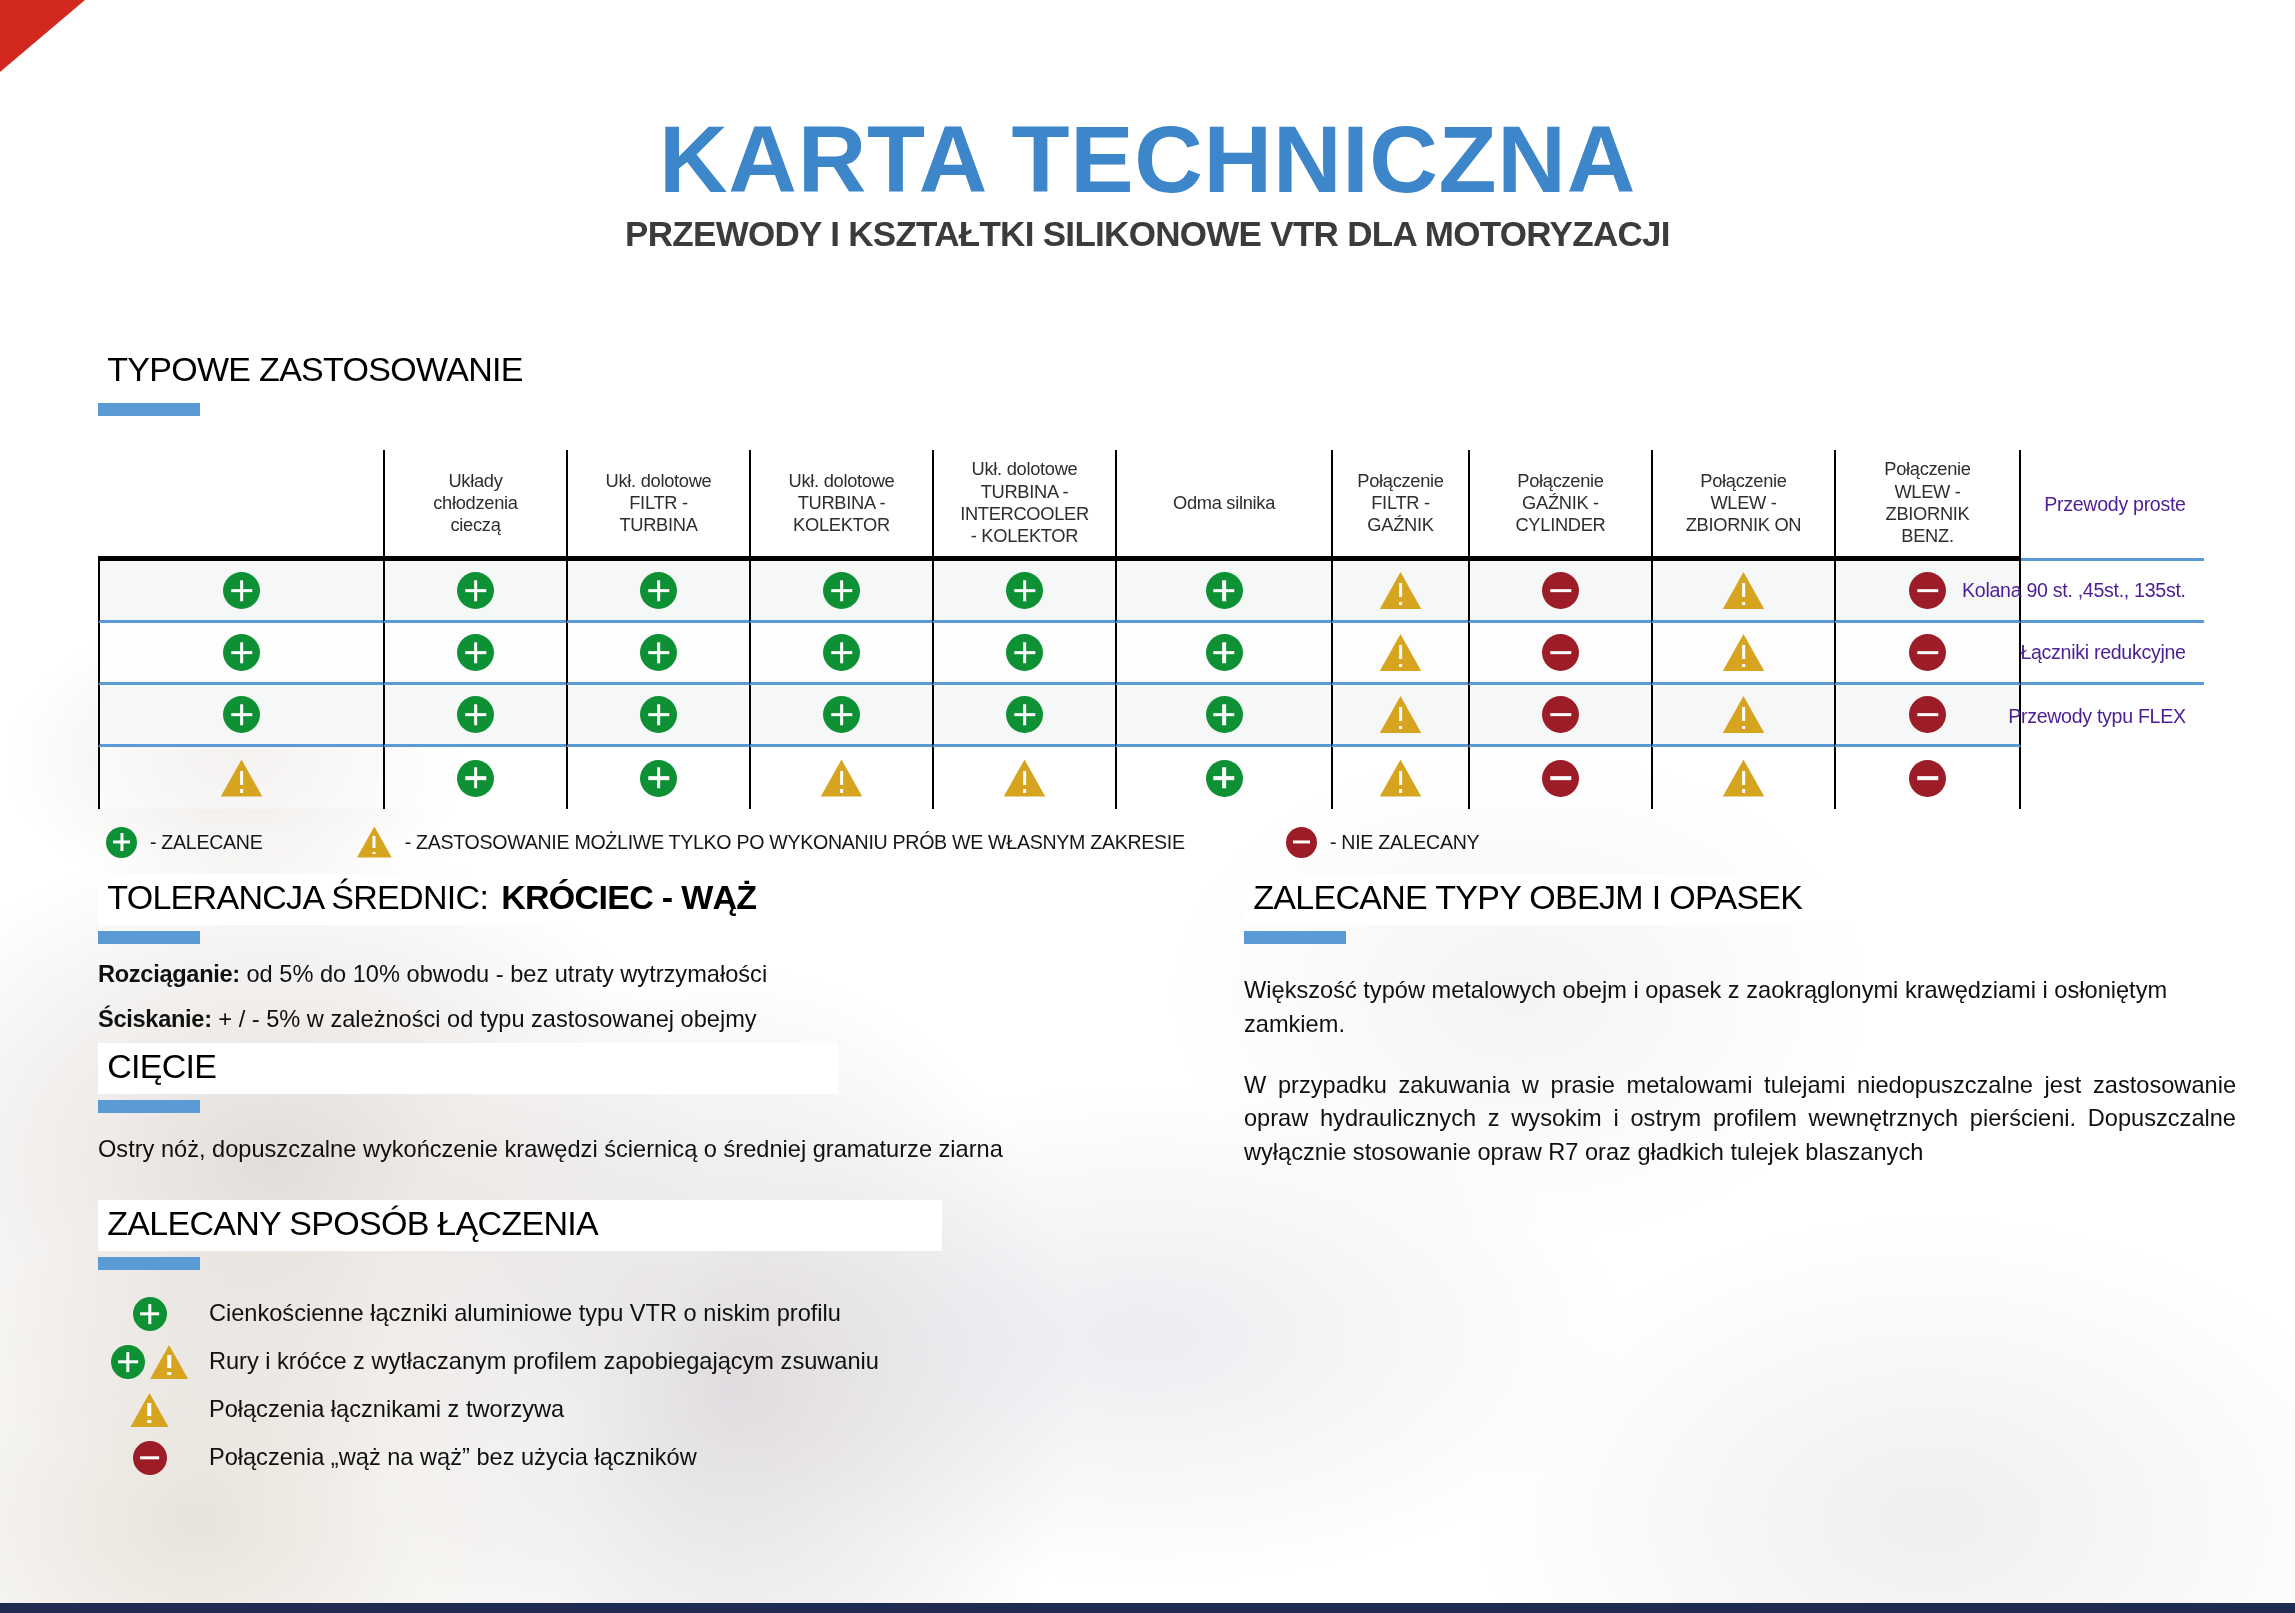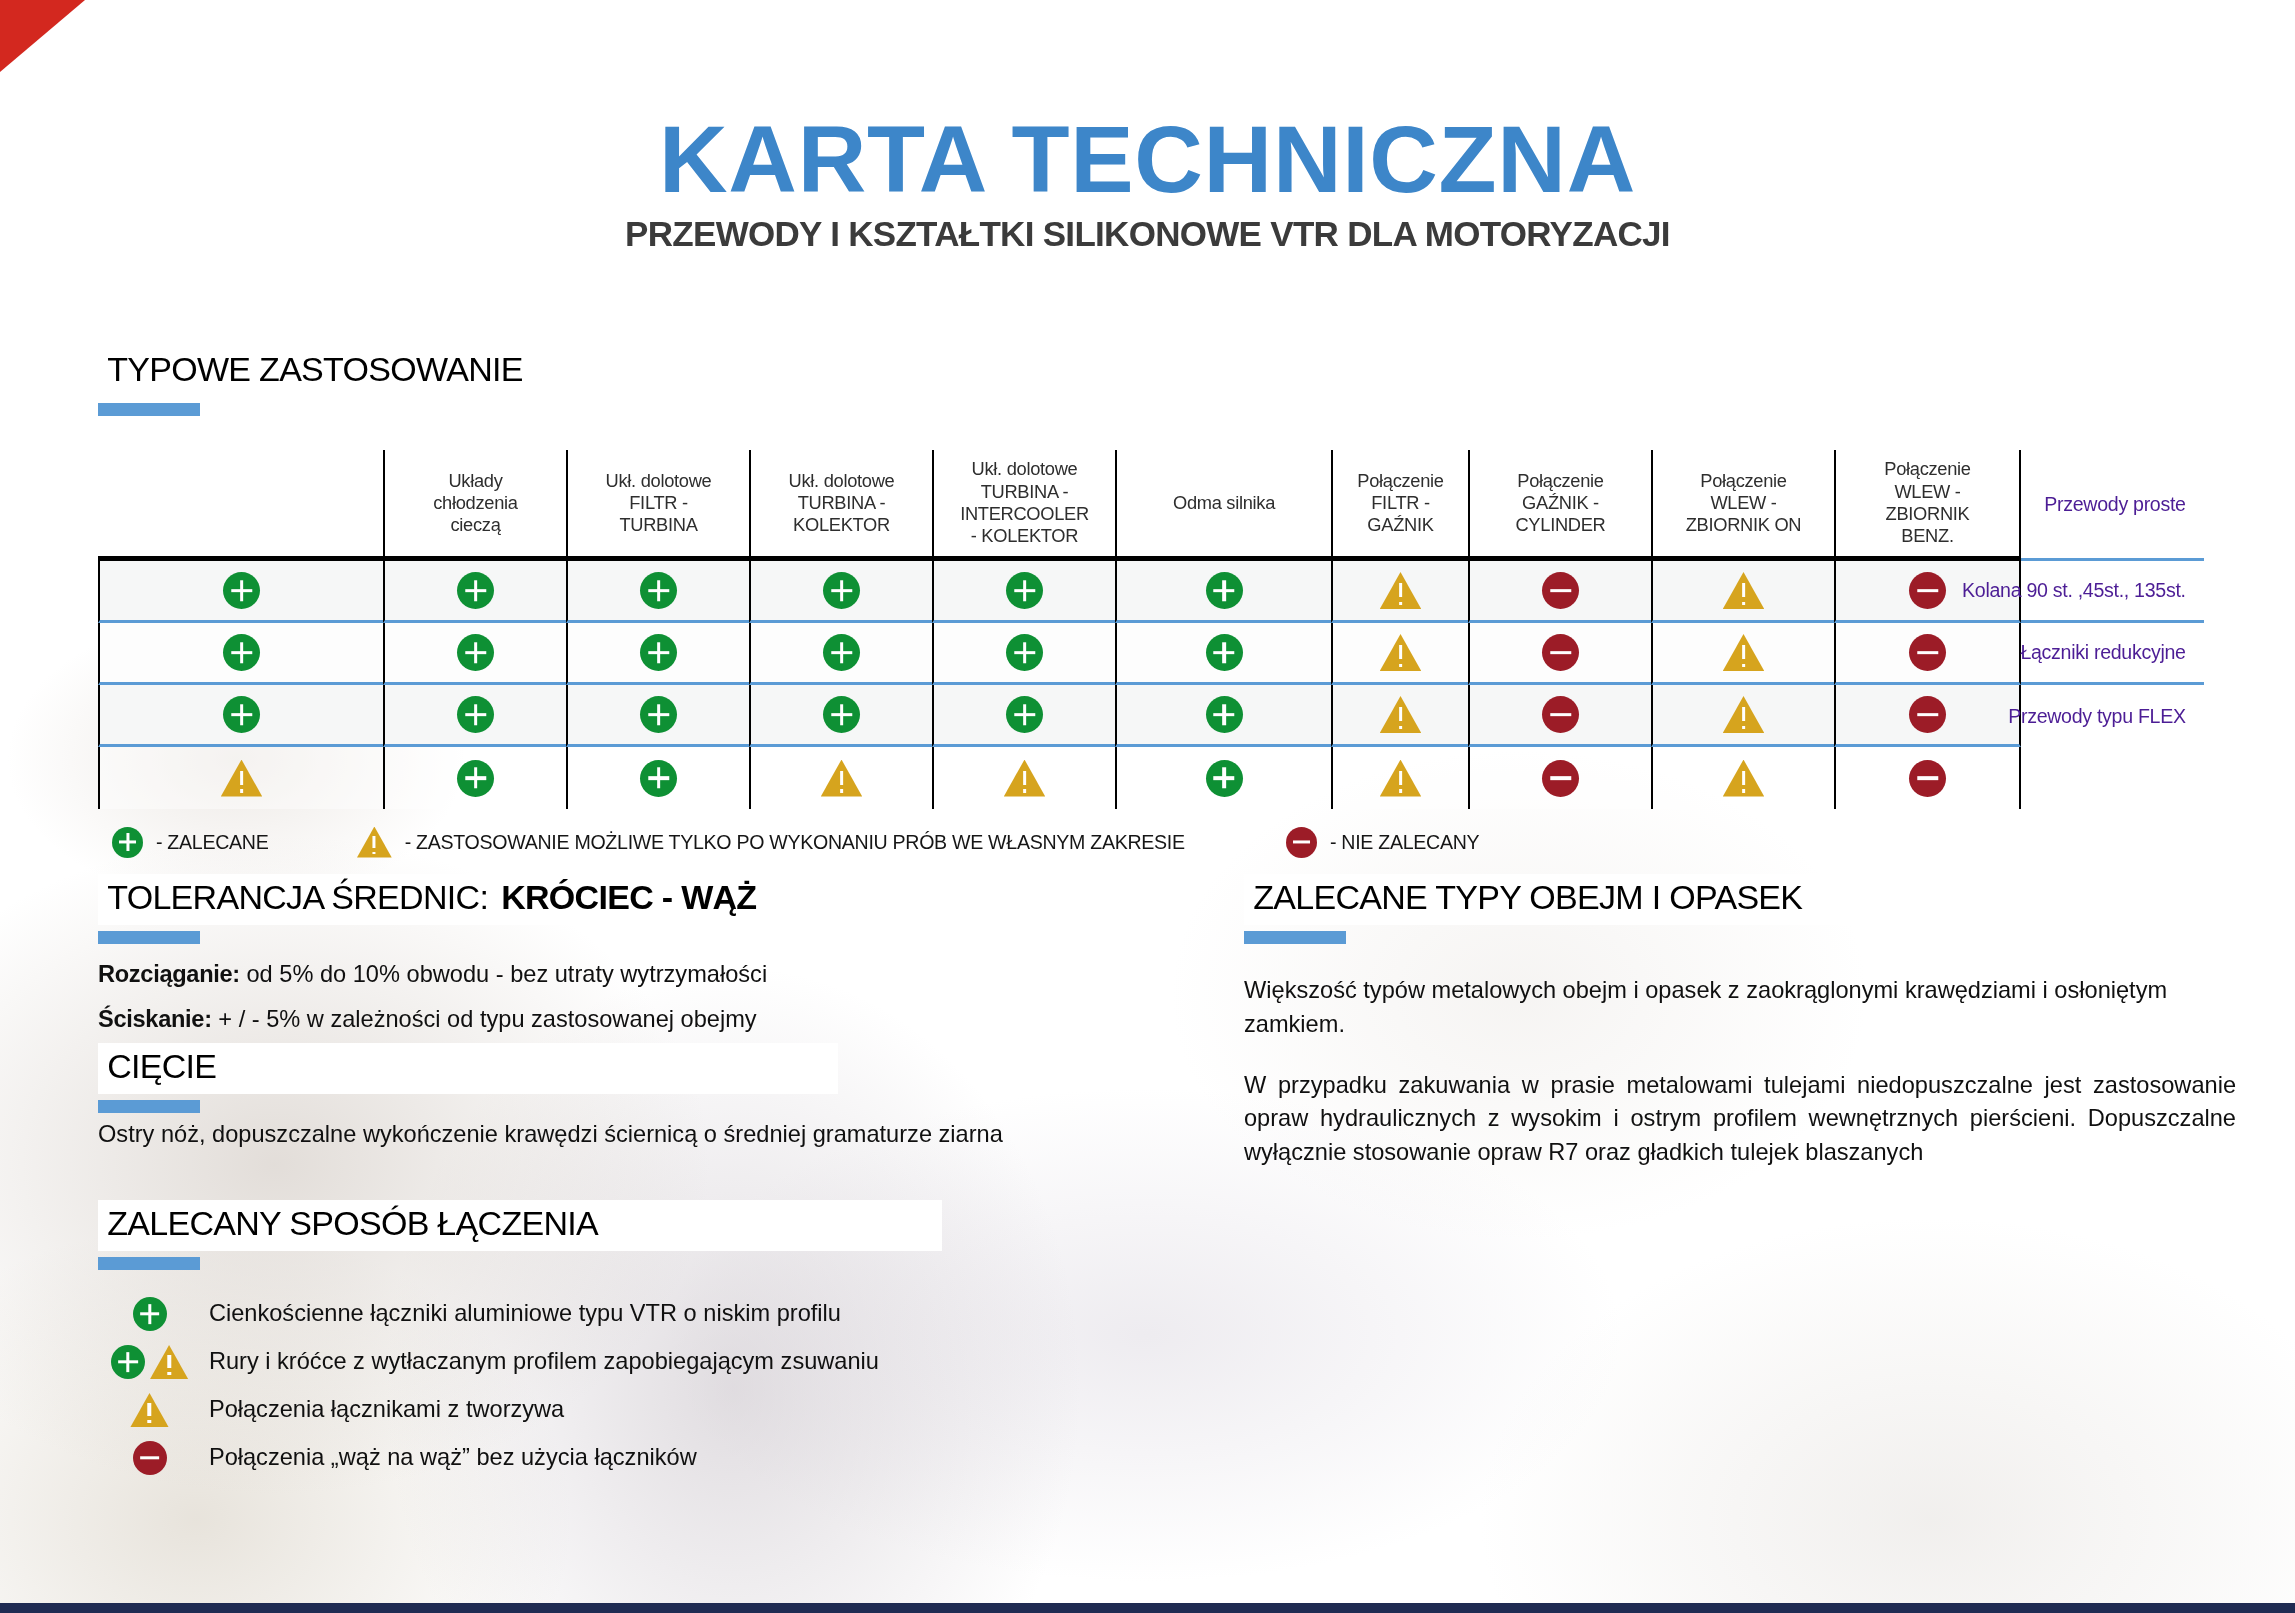--- a/index.html
+++ b/index.html
@@ -56,21 +56,21 @@
   .sec-ciecie{left:98px; top:1043px; width:1060px;}
   .sec-ciecie .hblock{width:740px;}
   .sec-join{left:98px; top:1200px; width:1073px;}
   .sec-join .hblock{width:844px;}
   .sec-clamps{left:1244px; top:874px; width:992px;}
   .sec-clamps .hblock{width:871px;}
 
   .body-line{font-size:23.6px; line-height:1.32; margin-top:14.4px; color:#101010;}
   .body-line b{letter-spacing:-0.3px;}
   .body-par{font-size:23.6px; line-height:1.42; color:#101010;}
-  .sec-ciecie .body-par{margin-top:5px; width:975px;}
+  .sec-ciecie .body-par{margin-top:20px; width:975px;}
   .sec-clamps .p1{margin-top:30px; width:992px;}
   .sec-clamps .p2{margin-top:27.5px; width:992px; text-align:justify;}
 
   
   .app-table{
     position:absolute; left:98px; top:450px;
     display:grid; grid-template-rows:111px 62px 62px 62px 62px;
   }
   .th,.td{box-sizing:border-box; display:flex; align-items:center; justify-content:center;}
   .th{border-left:2px solid #000; border-bottom:5.9px solid #000; padding:5.2px 22px;}
@@ -294,21 +294,21 @@
       </div>
       <div class="td bg3">
         <span class="ic ic-warn"></span>
       </div>
       <div class="td bg3 last">
         <span class="ic ic-minus"></span>
       </div>
     </div>
 
   <div class="legend">
-      <div class="legend-item" style="left: 14px;">
+      <div class="legend-item" style="left: 8px;">
         <span class="ic sm ic-plus"></span>
         <span class="legend-text">- ZALECANE</span>
       </div>
       <div class="legend-item" style="left: 259px;">
         <span class="ic sm ic-warn"></span>
         <span class="legend-text">- ZASTOSOWANIE MOŻLIWE TYLKO PO WYKONANIU PRÓB WE WŁASNYM ZAKRESIE</span>
       </div>
       <div class="legend-item" style="left: 1188px;">
         <span class="ic sm ic-minus"></span>
         <span class="legend-text">- NIE ZALECANY</span>

